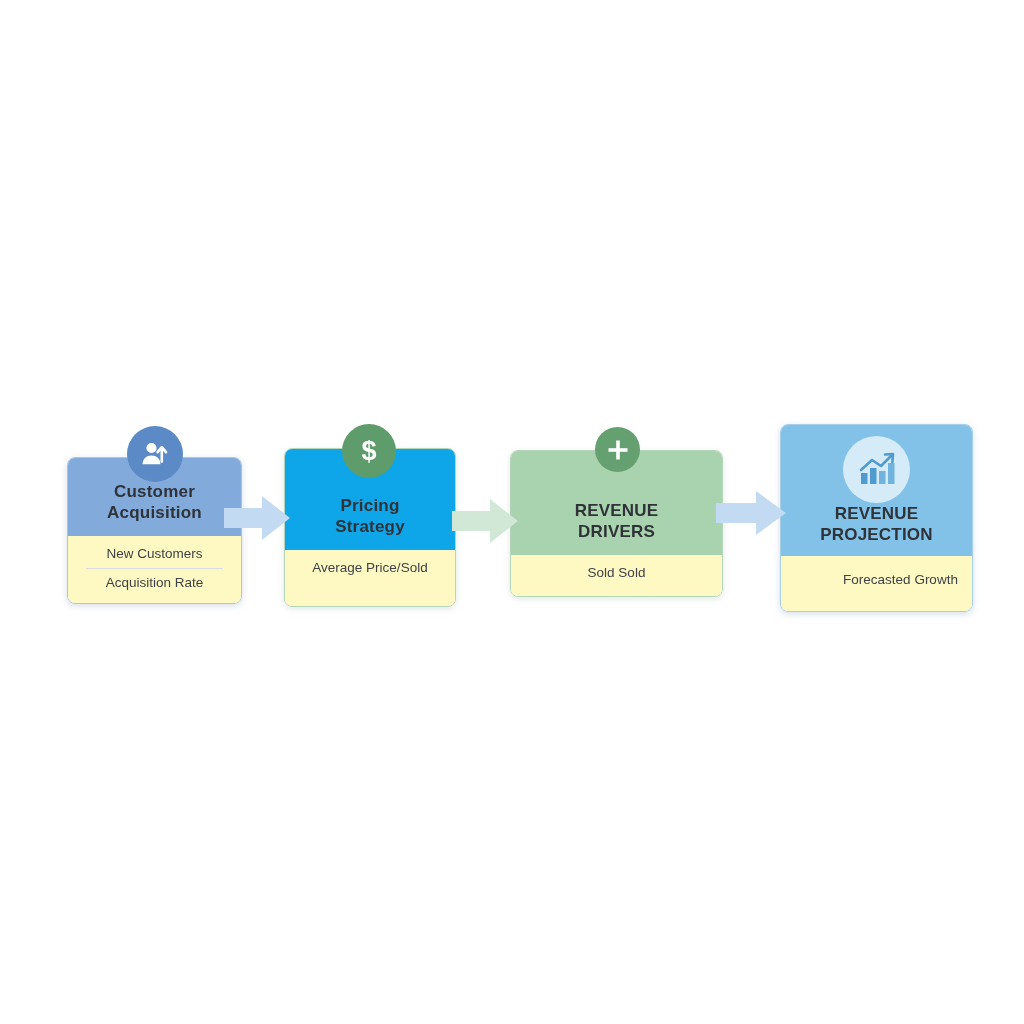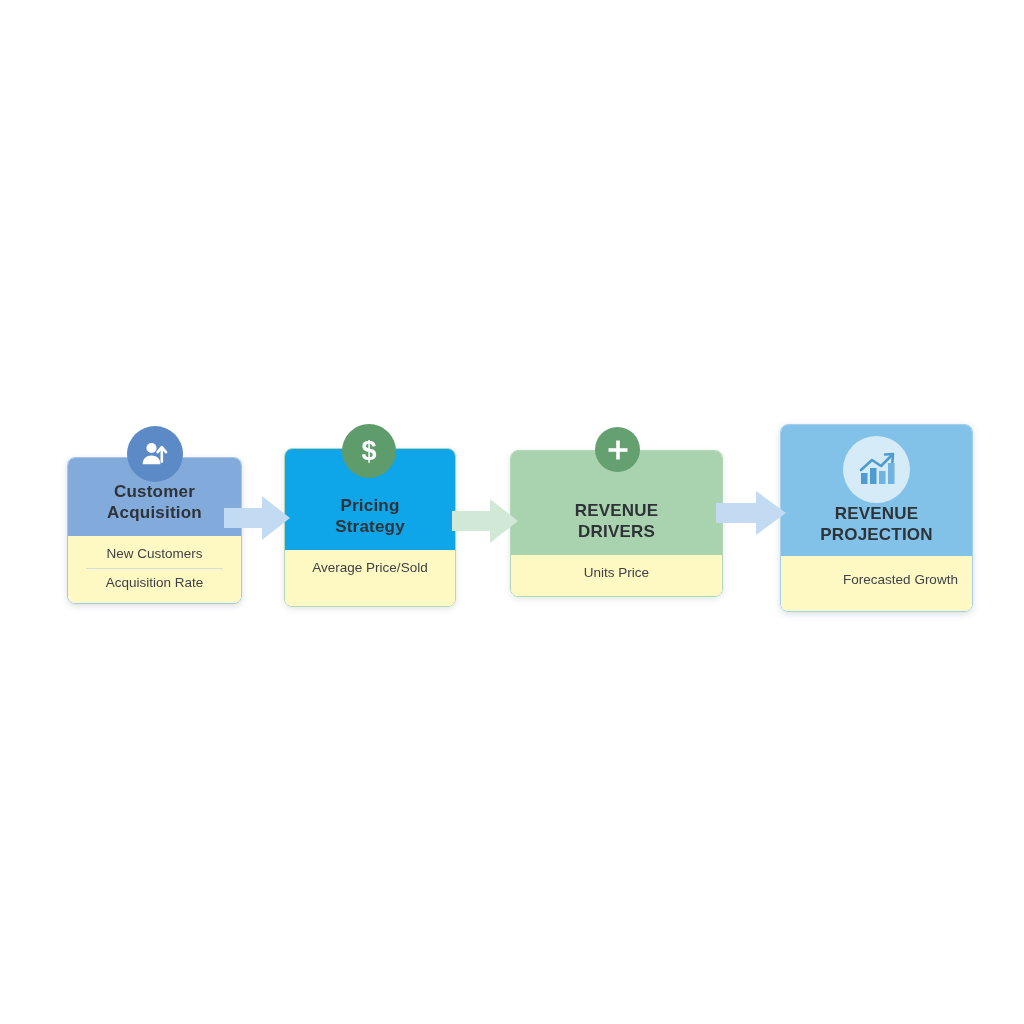--- a/index.html
+++ b/index.html
@@ -218,21 +218,21 @@
     </svg>
   </div>
 
   <div class="card" id="card-revenue-drivers">
     <div class="card-body">
       <div class="card-header">
         <div class="card-title">REVENUE
 DRIVERS</div>
       </div>
       <div class="card-footer">
-        <div class="metric-row">Units Price</div>
+        <div class="metric-row">Sold Sold</div>
       </div>
     </div>
     <div class="icon-badge" id="badge-revenue-drivers">
       <svg width="26" height="26" viewBox="0 0 26 26" aria-hidden="true">
         <rect x="11.2" y="3.5" width="3.6" height="19" fill="#ffffff"></rect>
         <rect x="3.5" y="11.2" width="19" height="3.6" fill="#ffffff"></rect>
       </svg>
     </div>
   </div>
 

